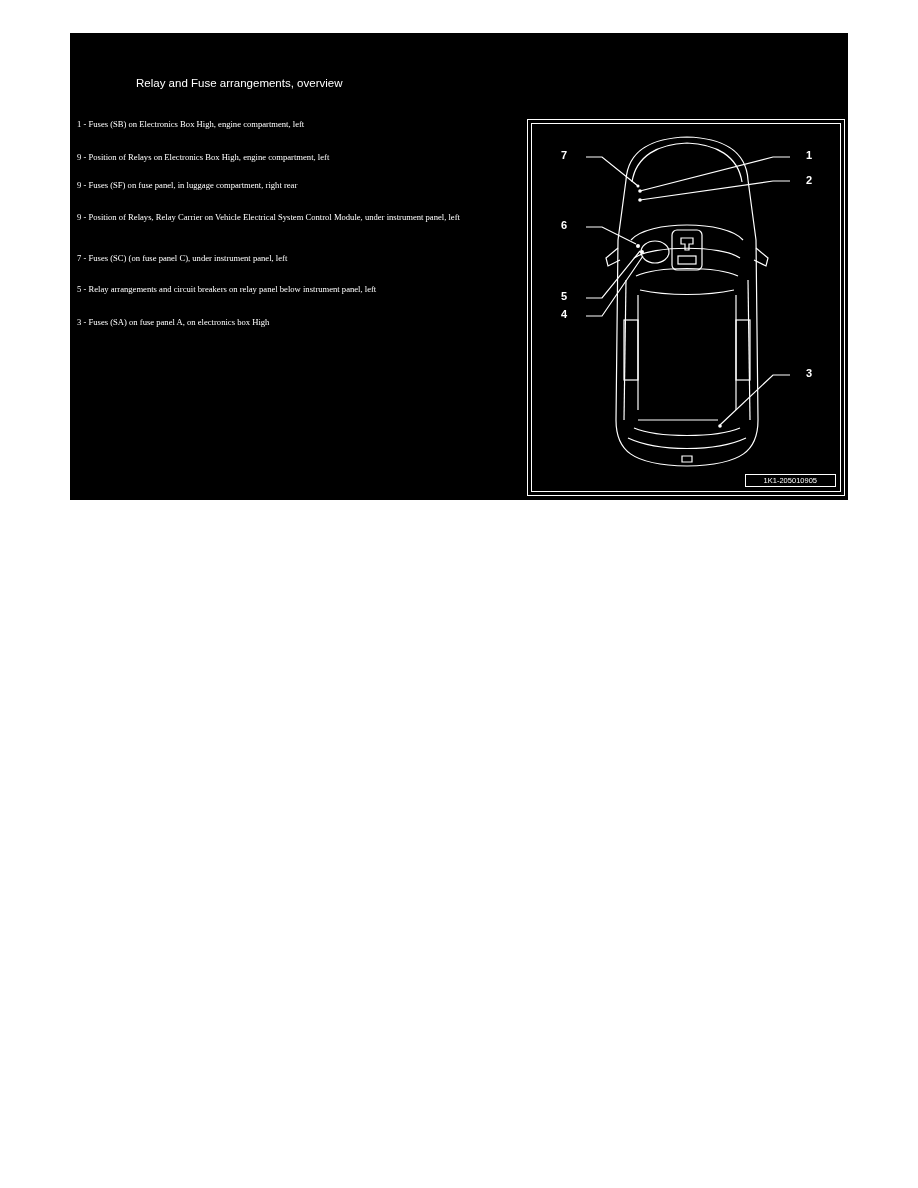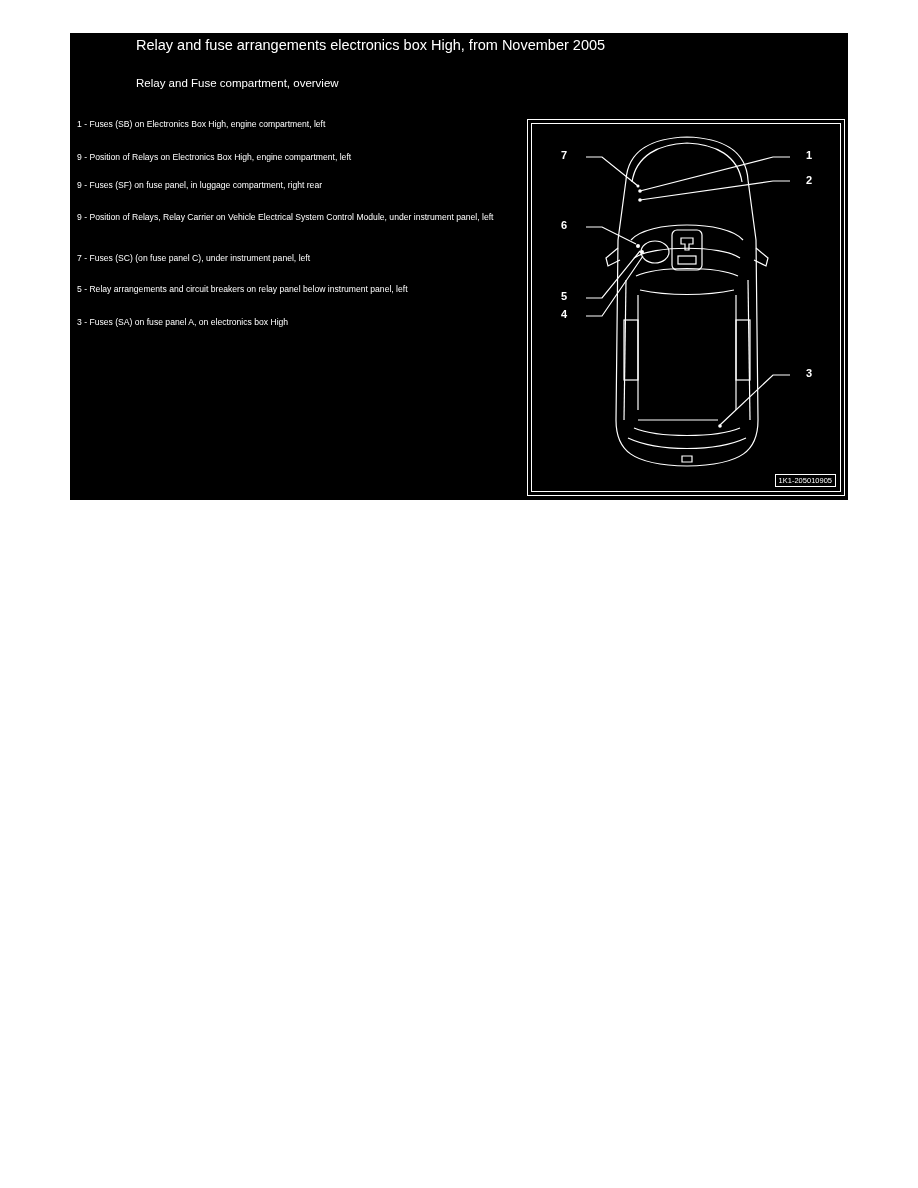--- a/index.html
+++ b/index.html
@@ -2,35 +2,34 @@
 <html><head>
 <meta charset="utf-8">
 <style>
   html, body { margin:0; padding:0; background:#ffffff; }
   body { width:918px; height:1188px; position:relative; overflow:hidden;
          font-family:"Liberation Sans", sans-serif; }
   .panel { position:absolute; left:70px; top:33px; width:778px; height:467px; background:#000; }
   .title { position:absolute; left:66px; top:4px; color:#fff; font-size:14.5px; white-space:nowrap; }
   .subtitle { position:absolute; left:66px; top:44px; color:#fff; font-size:11.5px; white-space:nowrap; }
   .legend { position:absolute; left:7px; top:0; width:450px; }
-  .legend-item { position:absolute; left:0; color:#fff; font-size:8.6px; line-height:9.5px; width:450px; }
+  .legend-item { position:absolute; left:0; color:#fff; font-size:8.6px; line-height:9.5px; width:450px;font-family:Liberation Serif, serif; }
   .figure { position:absolute; left:457px; top:86px; width:318px; height:377px;
             border:1px solid #fff; box-sizing:border-box; }
   .figure-inner { position:absolute; left:3px; top:3px; right:3px; bottom:3px; border:1px solid #fff; }
   .figure svg { position:absolute; left:0; top:0; }
   .callout { position:absolute; color:#fff; font-size:11px; font-weight:bold; }
   .fig-id { position:absolute; right:8px; bottom:8px; border:1px solid #fff; color:#fff;
-            font-size:7.5px; padding:1px 3px; background:#000; }
+            font-size:7.5px; padding:1px 18px; background:#000; }
 </style>
 </head>
 <body>
 
 <div class="panel">
-  <div class="title">Relay and fuse arrangements electronics box High, from November 2005</div>
-  <div class="subtitle">Relay and Fuse compartment, overview</div>
+  <div class="subtitle">Relay and Fuse arrangements, overview</div>
 
   <div class="legend">
     <div class="legend-item" style="top:87px">1 - Fuses (SB) on Electronics Box High, engine compartment, left</div>
     <div class="legend-item" style="top:120px">9 - Position of Relays on Electronics Box High, engine compartment, left</div>
     <div class="legend-item" style="top:148px">9 - Fuses (SF) on fuse panel, in luggage compartment, right rear</div>
     <div class="legend-item" style="top:180px">9 - Position of Relays, Relay Carrier on Vehicle Electrical System Control Module, under instrument panel, left</div>
     <div class="legend-item" style="top:221px">7 - Fuses (SC) (on fuse panel C), under instrument panel, left</div>
     <div class="legend-item" style="top:252px">5 - Relay arrangements and circuit breakers on relay panel below instrument panel, left</div>
     <div class="legend-item" style="top:285px">3 - Fuses (SA) on fuse panel A, on electronics box High</div>
   </div>

